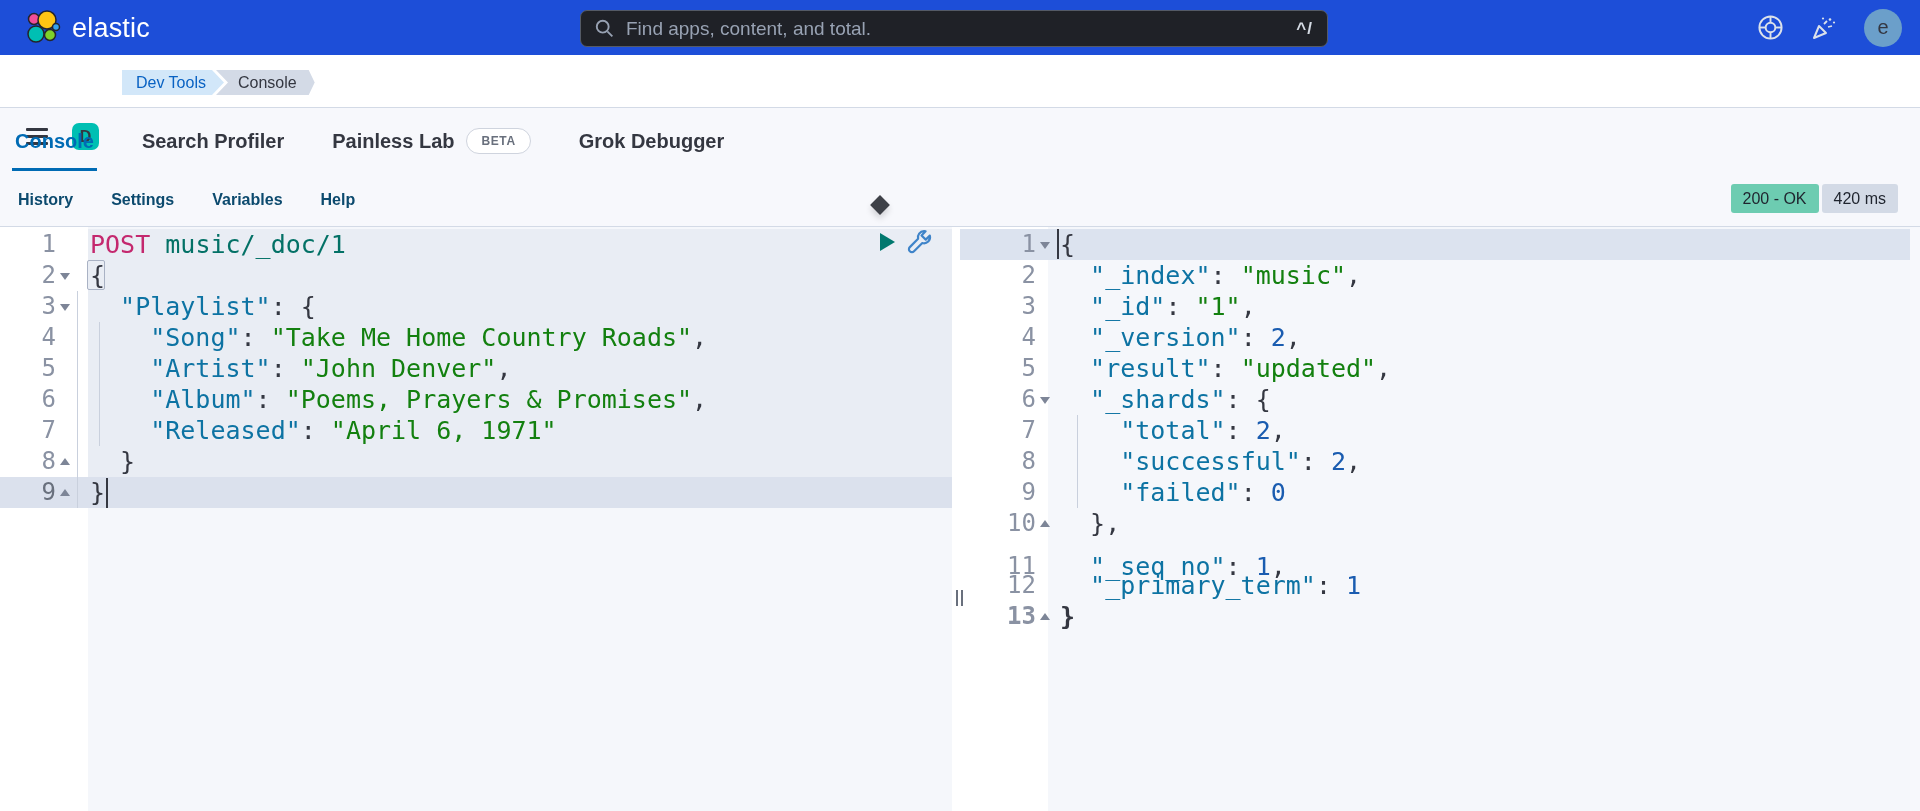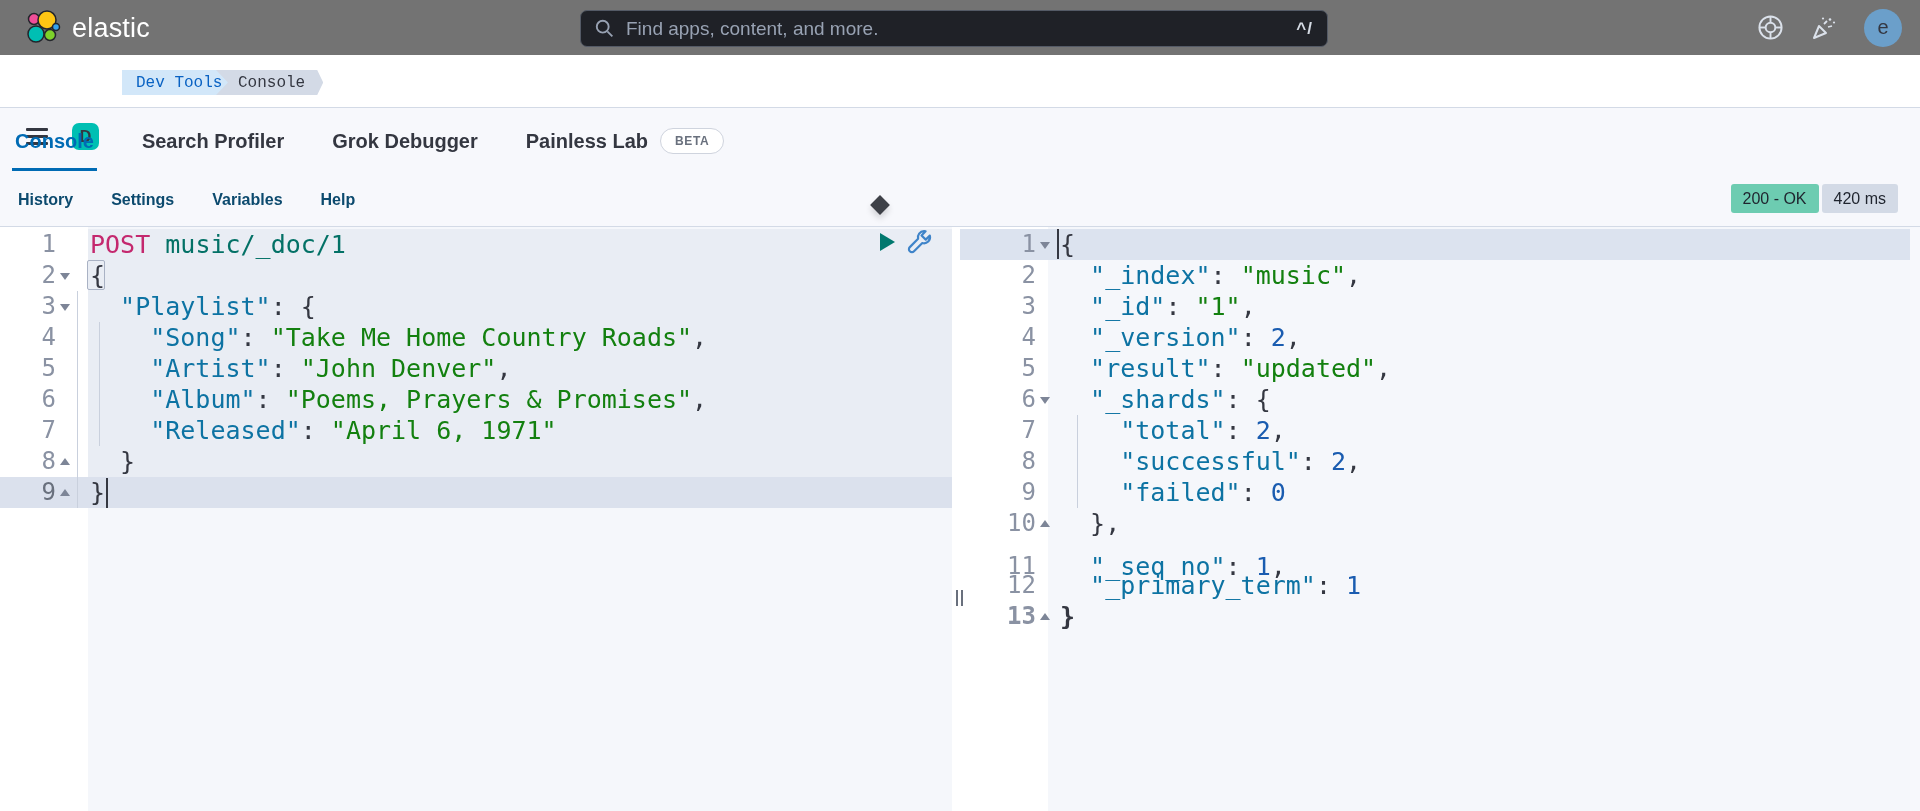--- a/index.html
+++ b/index.html
@@ -2,42 +2,42 @@
 <html><head>
 <meta charset="utf-8">
 <style>
   * { margin:0; padding:0; box-sizing:border-box; }
   html,body { width:1920px; height:811px; overflow:hidden; background:#f7f8fc;
               font-family:"Liberation Sans", sans-serif; }
   #app { position:relative; width:1920px; height:811px; }
 
   
   .topbar { position:absolute; left:0; top:0; width:1920px; height:55px;
-            background:#737373; display:flex; align-items:center; }
+            background:#1d4ed8; display:flex; align-items:center; }
   .brand { position:absolute; left:24px; top:9px; display:flex; align-items:center; gap:10px; }
   .brand-text { color:#ffffff; font-size:27px; font-weight:500; letter-spacing:.2px; }
   .searchbox { position:absolute; left:580px; top:10px; width:748px; height:37px;
                background:#1f2127; border:1px solid #545a66; border-radius:7px;
                display:flex; align-items:center; padding:0 14px; }
   .searchbox .ph { color:#98a2b3; font-size:19px; margin-left:12px; flex:1; }
   .searchbox .hint { color:#d4dae3; font-size:17px; font-weight:600; letter-spacing:1px; }
   .top-icons { position:absolute; right:18px; top:0; height:55px; display:flex; align-items:center; gap:26px; }
   .avatar { width:38px; height:38px; border-radius:50%; background:#6b9fca; color:#343741;
             font-size:20px; display:flex; align-items:center; justify-content:center; }
 
   
   .crumb-row { position:absolute; left:0; top:55px; width:1920px; height:53px; background:#ffffff;
                border-bottom:1px solid #d3dae6; display:flex; align-items:center; }
   .hamburger { position:absolute; left:26px; width:22px; height:17px; cursor:pointer; }
   .hamburger span { display:block; height:2.5px; background:#343741; border-radius:1px; margin-bottom:4.5px; }
   .space-badge { position:absolute; left:72px; width:27px; height:27px; border-radius:7px;
                  background:#00bfb3; color:#343741; font-weight:700; font-size:16px;
                  display:flex; align-items:center; justify-content:center; }
   .crumb { position:absolute; top:15px; height:25px; font-size:16px; display:flex;
-           align-items:center; padding:0 18px 0 14px;font-family:Liberation Mono, monospace; }
+           align-items:center; padding:0 18px 0 14px; }
   .crumb.first { left:122px; background:#d2e7f9; color:#0962c3;
                  clip-path:polygon(0 0, calc(100% - 12px) 0, 100% 50%, calc(100% - 12px) 100%, 0 100%); }
   .crumb.last { left:216px; background:#d3dae6; color:#343741; padding-left:22px;
                 clip-path:polygon(0 0, calc(100% - 6px) 0, 100% 50%, calc(100% - 6px) 100%, 0 100%, 12px 50%); }
 
   
   .tabs { position:absolute; left:15px; top:108px; height:66px; display:flex; align-items:center; gap:48px; }
   .tab { font-size:20px; font-weight:700; color:#343741; position:relative; height:66px;
          display:flex; align-items:center; gap:12px; cursor:pointer; }
   .tab.active { color:#006bb4; }
@@ -102,21 +102,21 @@
         <circle cx="26" cy="26" r="5.5" fill="#7dd12a" stroke="#23252c" stroke-width="1.5"></circle>
         <circle cx="32" cy="18" r="3.5" fill="#36a2ef" stroke="#23252c" stroke-width="1.5"></circle>
       </svg>
       <span class="brand-text">elastic</span>
     </div>
     <div class="searchbox">
       <svg width="19" height="19" viewBox="0 0 16 16">
         <circle cx="6.5" cy="6.5" r="5" fill="none" stroke="#98a2b3" stroke-width="1.6"></circle>
         <line x1="10.4" y1="10.4" x2="14.6" y2="14.6" stroke="#98a2b3" stroke-width="1.6"></line>
       </svg>
-      <span class="ph">Find apps, content, and more.</span>
+      <span class="ph">Find apps, content, and total.</span>
       <span class="hint">^/</span>
     </div>
     <div class="top-icons">
       <svg width="27" height="27" viewBox="0 0 28 28">
         <circle cx="14" cy="14" r="11.5" fill="none" stroke="#dbe1ea" stroke-width="2"></circle>
         <circle cx="14" cy="14" r="5" fill="none" stroke="#dbe1ea" stroke-width="2"></circle>
         <line x1="14" y1="2.5" x2="14" y2="9" stroke="#dbe1ea" stroke-width="2"></line>
         <line x1="14" y1="19" x2="14" y2="25.5" stroke="#dbe1ea" stroke-width="2"></line>
         <line x1="2.5" y1="14" x2="9" y2="14" stroke="#dbe1ea" stroke-width="2"></line>
         <line x1="19" y1="14" x2="25.5" y2="14" stroke="#dbe1ea" stroke-width="2"></line>
@@ -149,25 +149,25 @@
   </div>
 
   <div class="tabs" id="tabs">
       <div class="tab active">
         <span>Console</span>
       </div>
       <div class="tab">
         <span>Search Profiler</span>
       </div>
       <div class="tab">
-        <span>Grok Debugger</span>
-      </div>
-      <div class="tab">
         <span>Painless Lab</span>
         <span class="beta">BETA</span>
+      </div>
+      <div class="tab">
+        <span>Grok Debugger</span>
       </div>
     </div>
 
   <div class="menu-row">
     <div class="menu" id="menu">
         <div class="menu-item">History</div>
         <div class="menu-item">Settings</div>
         <div class="menu-item">Variables</div>
         <div class="menu-item">Help</div>
       </div>

